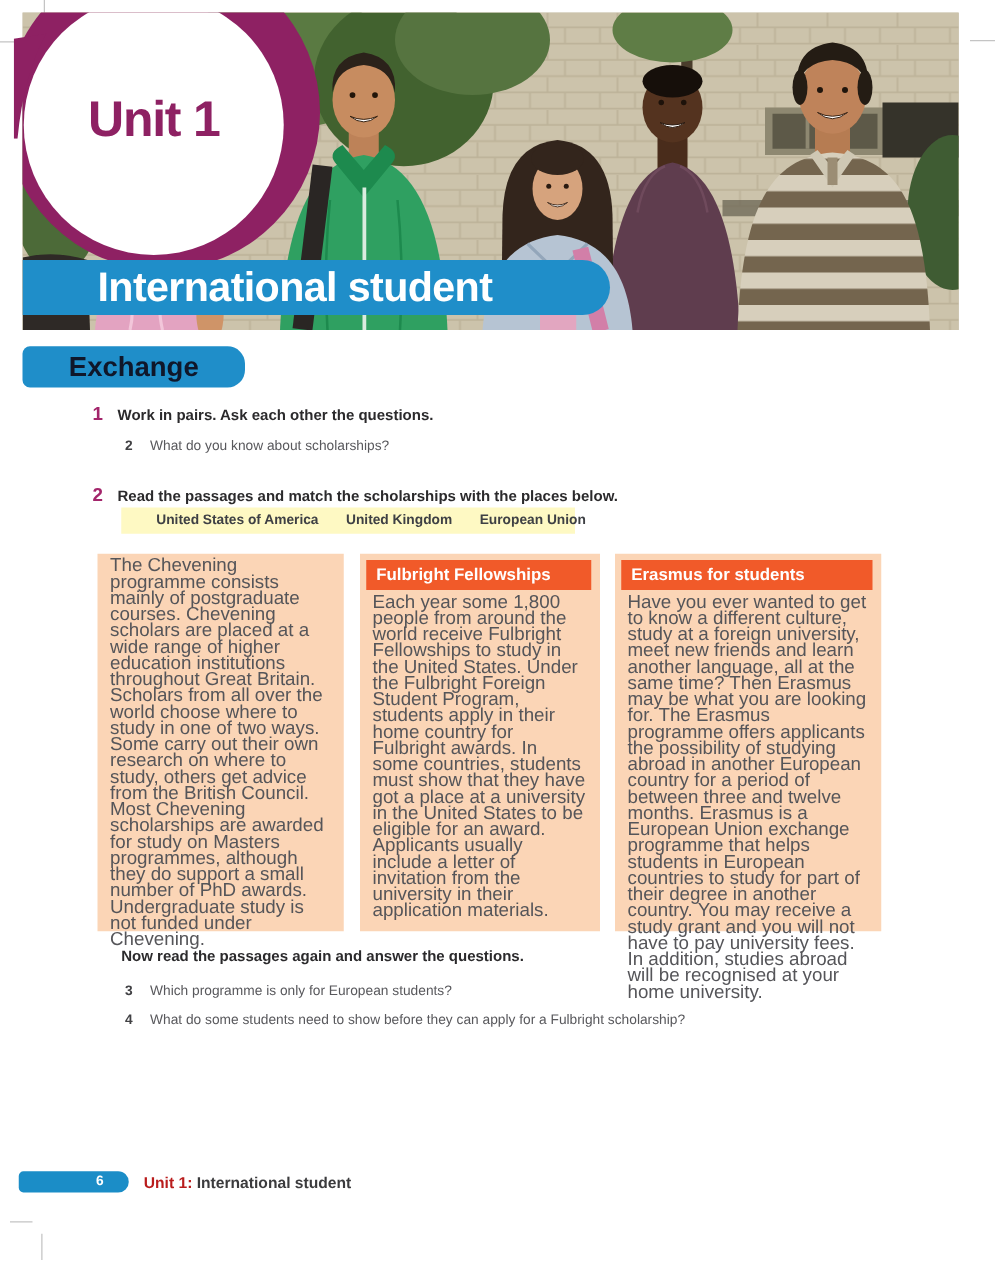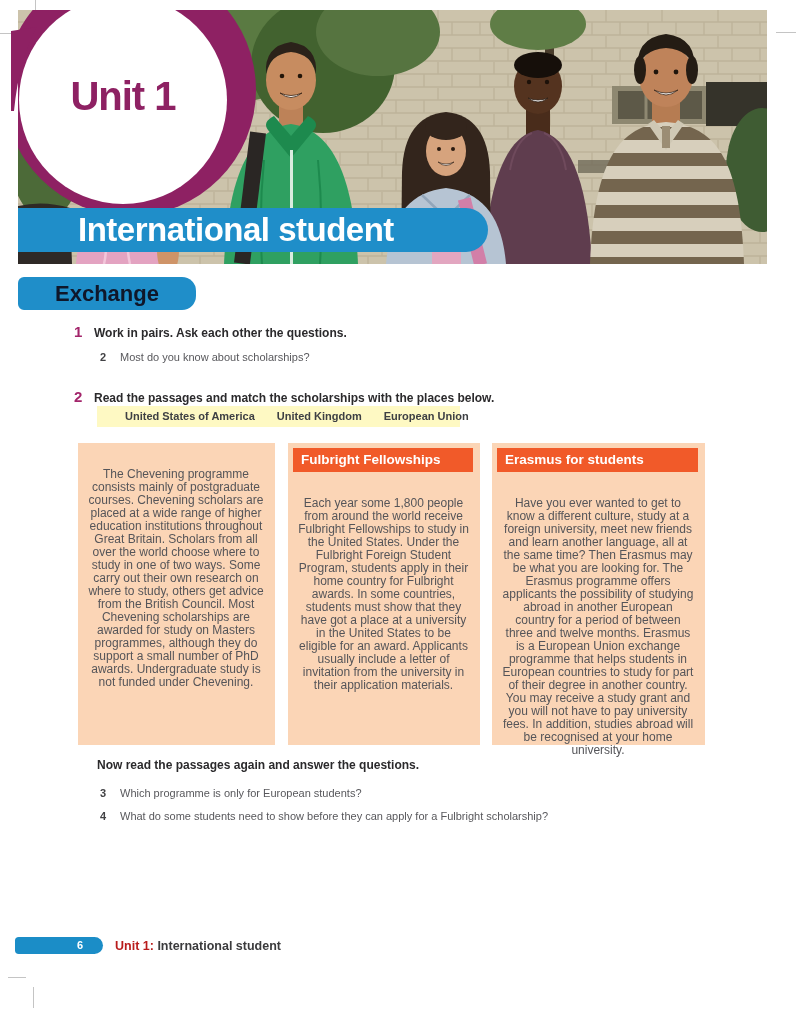--- a/index.html
+++ b/index.html
@@ -60,21 +60,21 @@
   .options-bar span{font-size:11px;font-weight:bold;color:#3e4044;line-height:21px;white-space:nowrap;}
   
   .card{
     position:absolute;top:443px;height:302px;background:#fbd5b6;box-sizing:border-box;
   }
   .card-title{
     margin:5px 7px 0 5px;background:#f15a29;color:#ffffff;
     font-size:13.5px;font-weight:bold;padding:4px 4px 4px 8px;line-height:16px;
   }
   .card-body{
-    padding:25px 11px 0 10px;font-size:12px;line-height:13px;color:#555559;text-align:center;
+    padding:3px 11px 0 10px;font-size:15px;line-height:13px;color:#555559;
   }
   
   .followup-inst{position:absolute;left:97px;top:758px;font-size:12px;font-weight:bold;color:#2b2a2c;}
   
   .page-pill{
     position:absolute;left:15px;top:937px;width:88px;height:17px;
     background:#1b8dc7;border-radius:4px 9px 9px 4px;box-sizing:border-box;
     text-align:right;padding-right:20px;line-height:17px;
     font-size:11px;font-weight:bold;color:#ffffff;
   }
@@ -197,21 +197,21 @@
     <path d="M0 4 L26 0 Q8 32 3 84 L0 84 Z" fill="#8e2163"></path>
   </svg>
 
   <div class="exchange-pill">Exchange</div>
 
   <div class="ex-row" style="top:323px;">
     <span class="ex-num">1</span><span class="ex-inst">Work in pairs. Ask each other the questions.</span>
   </div>
   <div class="q-row" style="top:344px;">
     <div class="q-line">
-      <span class="q-num">2</span><span class="q-text">Most do you know about scholarships?</span>
+      <span class="q-num">2</span><span class="q-text">What do you know about scholarships?</span>
     </div>
   </div>
 
   <div class="ex-row" style="top:388px;">
     <span class="ex-num">2</span><span class="ex-inst">Read the passages and match the scholarships with the places below.</span>
   </div>
   <div class="options-bar">
     <span>United States of America</span>
     <span>United Kingdom</span>
     <span>European Union</span>

